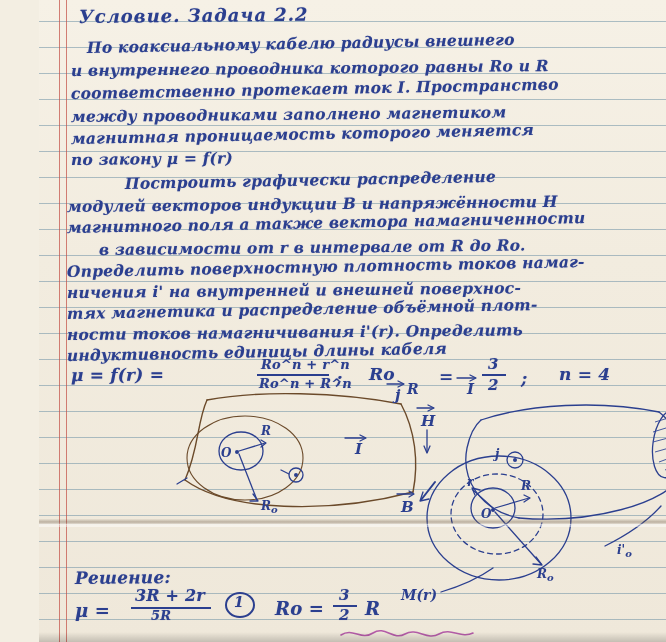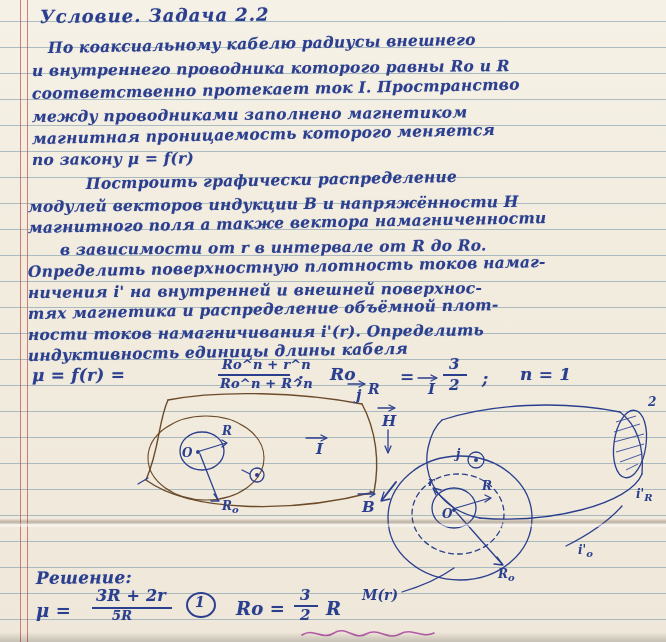--- a/index.html
+++ b/index.html
@@ -10,20 +10,21 @@
     overflow:hidden;
     position:relative;
   }
   
   #page{
     position:absolute;inset:0;
     background:
       
       linear-gradient(180deg,#f6f1e6 0%,#f2ecdf 40%,#efe8da 100%);
     overflow:hidden;
+    margin-left:39px;
   }
   
   #rules{
     position:absolute;left:0;right:0;top:0;bottom:0;
     background-image:repeating-linear-gradient(
         to bottom,
         rgba(120,150,170,0.0) 0px,
         rgba(120,150,170,0.0) 25px,
         rgba(110,145,165,0.55) 25px,
         rgba(110,145,165,0.55) 26px);
@@ -123,21 +124,21 @@
   <div style="position:absolute;left:218px;top:374px;width:72px;height:2px;background:#2b3f8f;"></div>
   <div class="hw" style="left:220px;top:376px;font-size:13px;">Ro^n + R^n</div>
   <div class="hw" style="left:297px;top:368px;font-size:17px;">;</div>
 
   <div class="hw" style="left:330px;top:364px;font-size:17px;">Ro</div>
   <div class="hw" style="left:400px;top:366px;font-size:17px;">=</div>
   <div class="hw" style="left:449px;top:355px;font-size:15px;">3</div>
   <div style="position:absolute;left:443px;top:374px;width:24px;height:2px;background:#2b3f8f;"></div>
   <div class="hw" style="left:449px;top:376px;font-size:15px;">2</div>
   <div class="hw" style="left:482px;top:368px;font-size:17px;">;</div>
-  <div class="hw" style="left:520px;top:364px;font-size:17px;">n = 1</div>
+  <div class="hw" style="left:520px;top:364px;font-size:17px;">n = 4</div>
 
   <div class="hw r2" style="left:36px;top:568px;font-size:17px;">Решение:</div>
   <div class="hw" style="left:36px;top:600px;font-size:18px;">μ =</div>
   <div class="hw" style="left:96px;top:586px;font-size:16px;">3R + 2r</div>
   <div style="position:absolute;left:92px;top:607px;width:80px;height:2px;background:#2b3f8f;"></div>
   <div class="hw" style="left:112px;top:608px;font-size:13px;">5R</div>
 
   <div style="position:absolute;left:186px;top:592px;width:26px;height:22px;border:2px solid #2b3f8f;border-radius:50%;"></div>
   <div class="hw" style="left:195px;top:594px;font-size:14px;">1</div>
 

